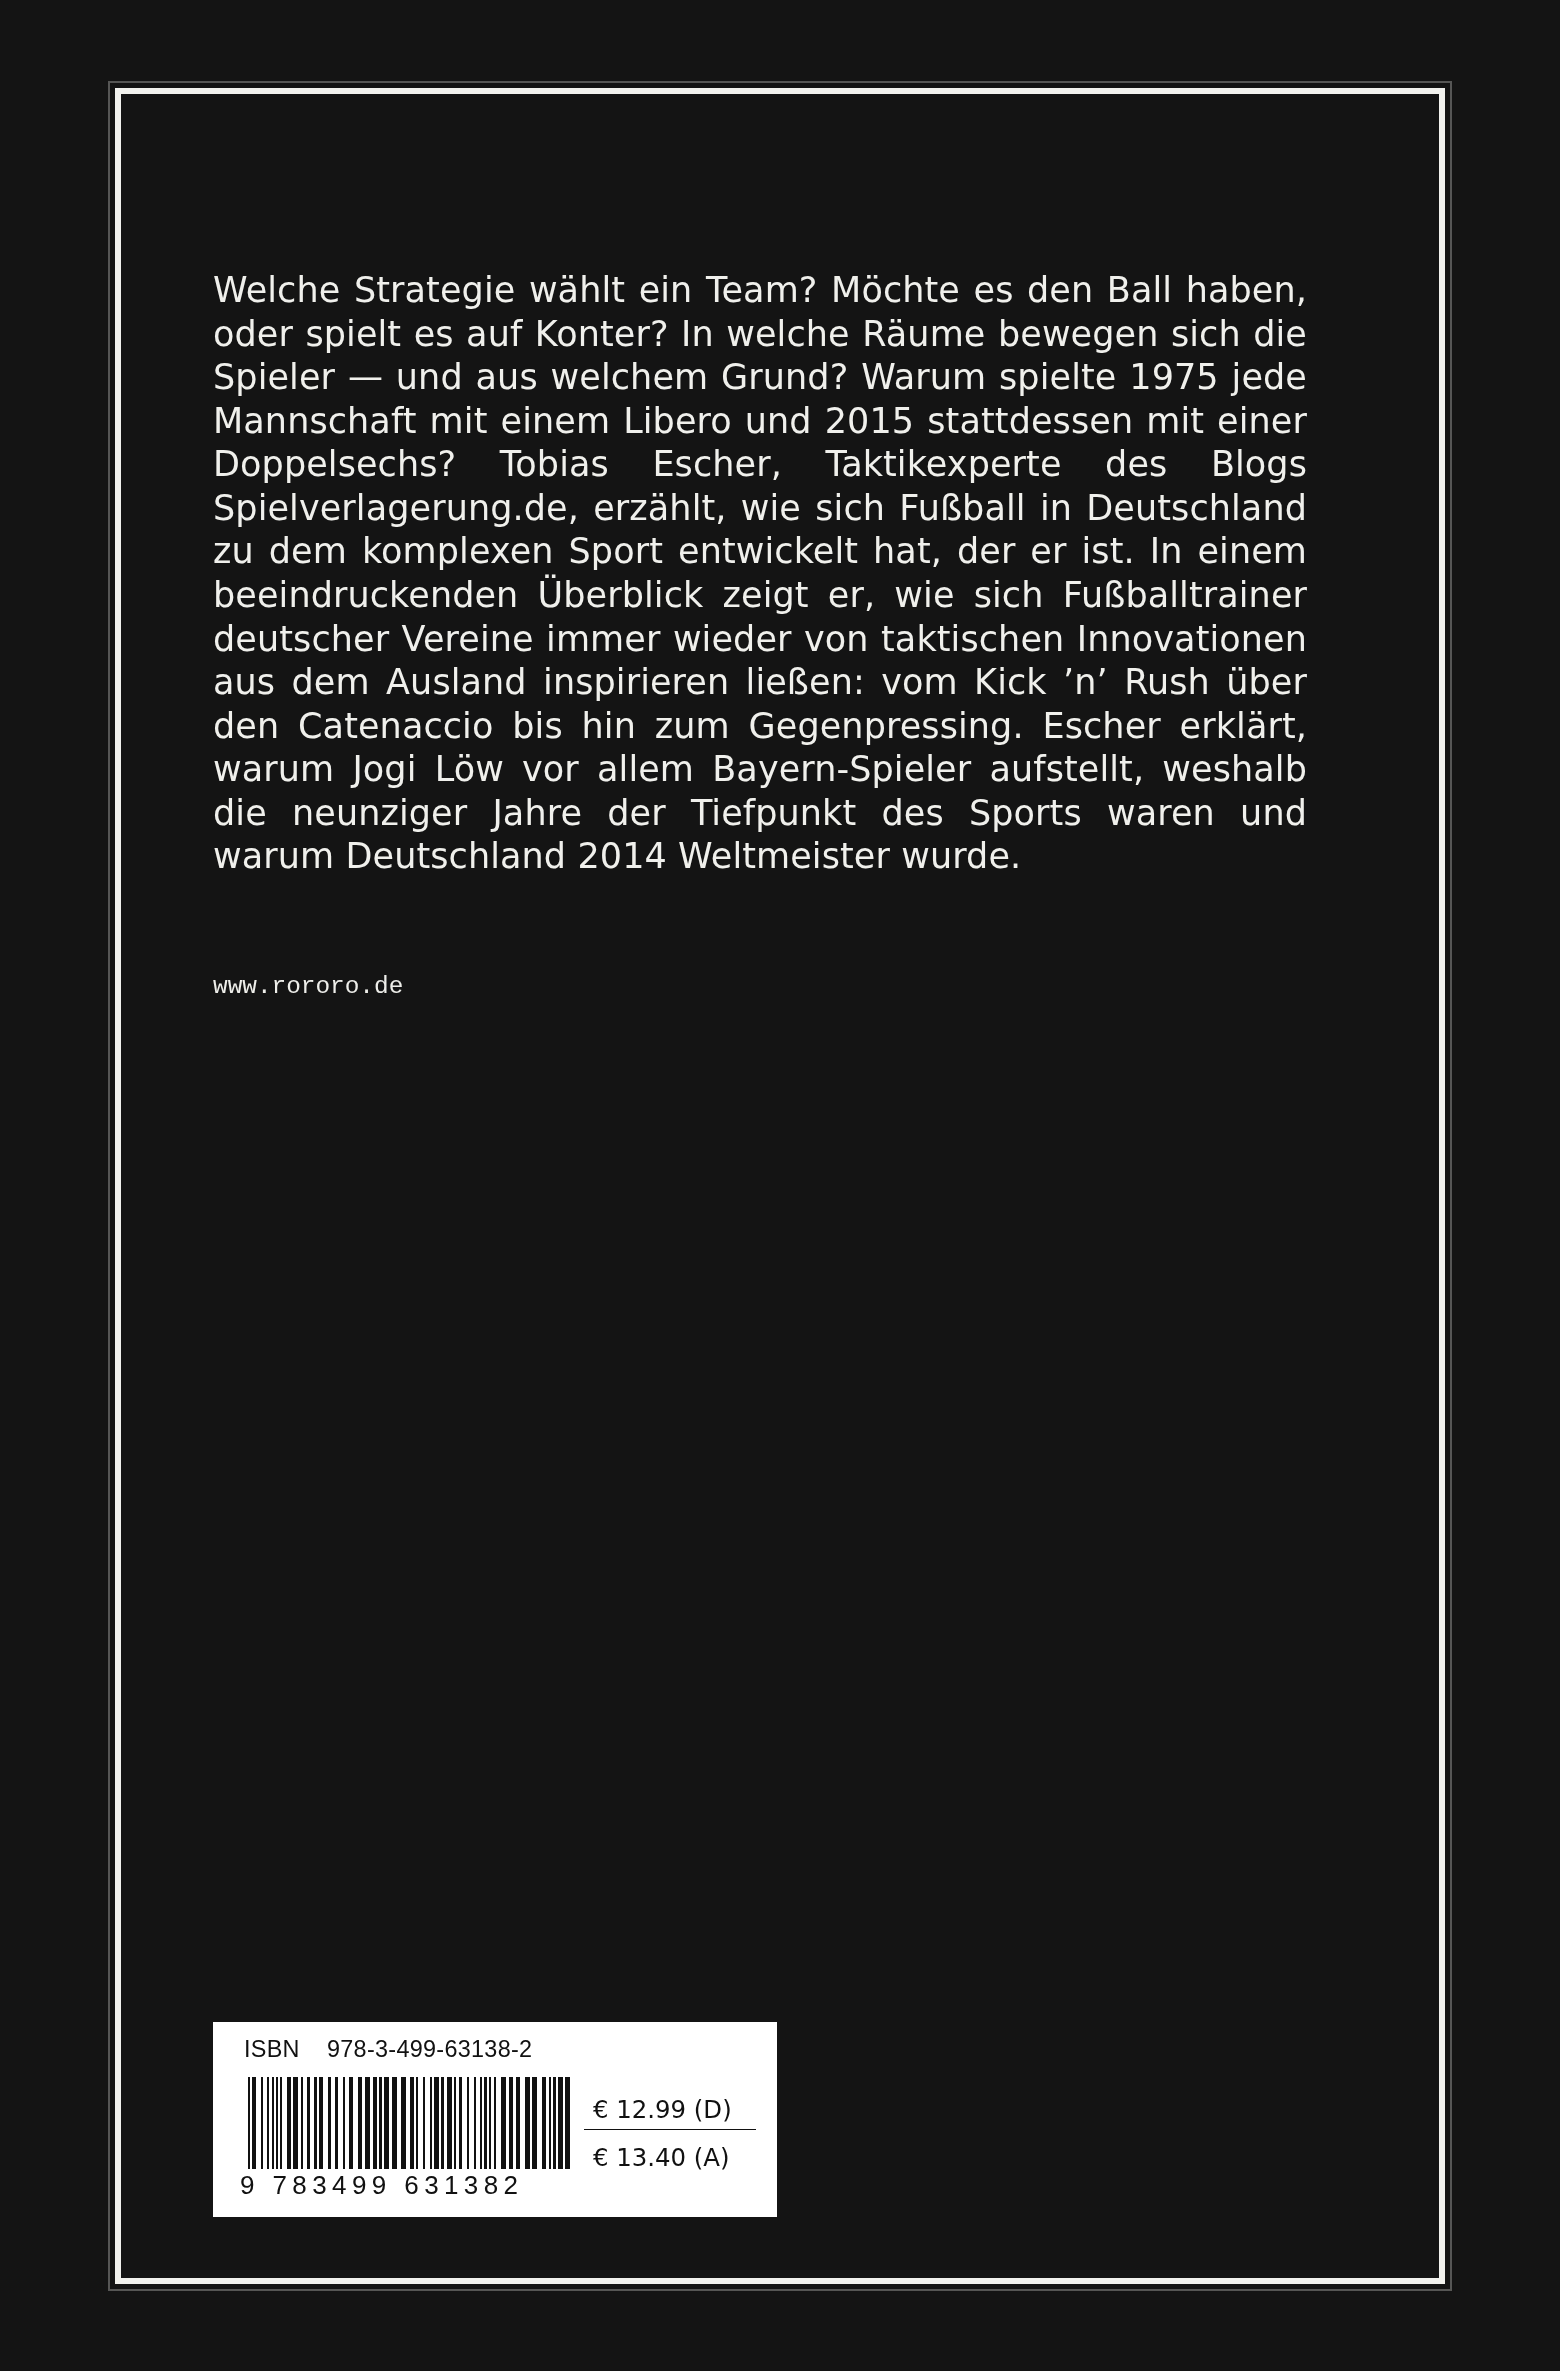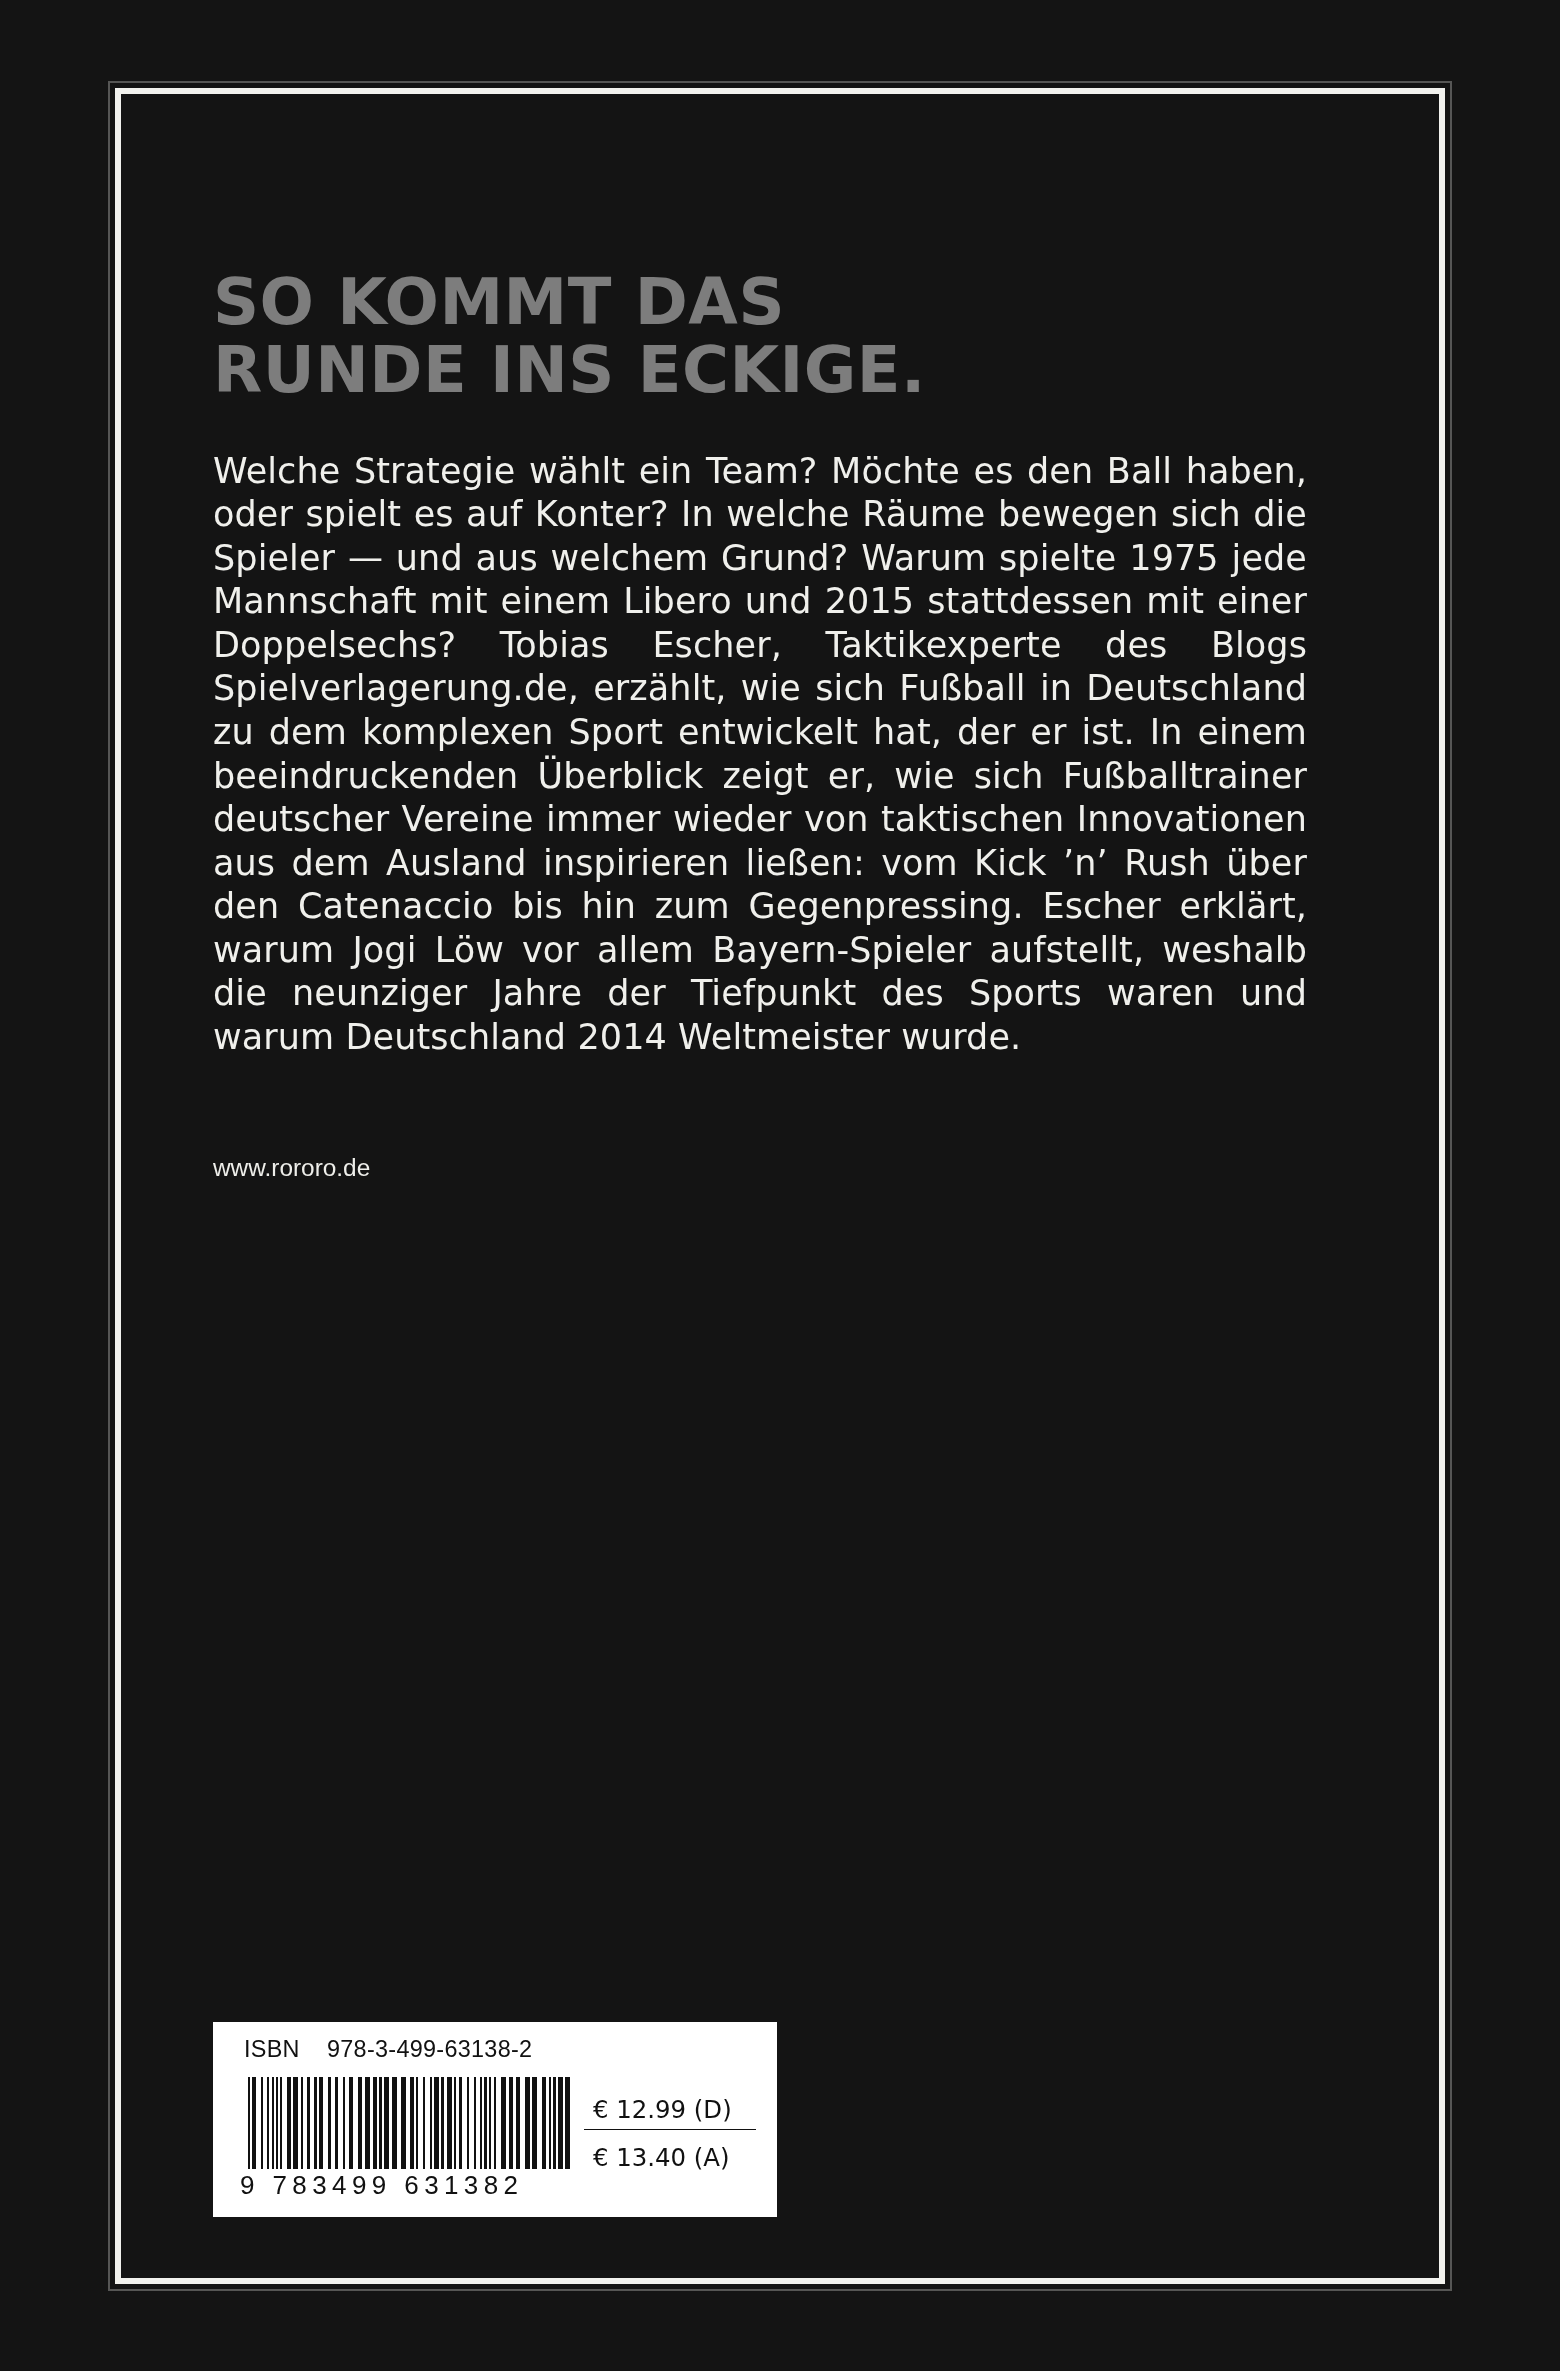--- a/index.html
+++ b/index.html
@@ -111,21 +111,21 @@
     font-size: 35px;
     font-weight: 700;
     line-height: 1.22;
     letter-spacing: 0.3px;
     margin: 51px 0 0 0;
     white-space: pre-line;
   }
 
   #website {
     color: #eeeeea;
-    font-family: Liberation Sans, sans-serif;
+    font-family: Liberation Mono, monospace;
     font-size: 24.4px;
     margin: 94px 0 0 0;
   }
 
   
   #barcode-box {
     position: absolute;
     left: 213px;
     top: 2022px;
     width: 564px;
@@ -189,22 +189,20 @@
 </head>
 <body>
 
 <div id="cover">
 
   <div id="frame"></div>
 
 
   <div id="content">
 
-    <h1 id="headline">SO KOMMT DAS
-RUNDE INS ECKIGE.</h1>
 
     <p id="blurb">Welche Strategie wählt ein Team? Möchte es den Ball haben, oder spielt es auf Konter? In welche Räume bewegen sich die Spieler — und aus welchem Grund? Warum spielte 1975 jede Mannschaft mit einem Libero und 2015 stattdessen mit einer Doppelsechs? Tobias Escher, Taktikexperte des Blogs Spielverlagerung.de, erzählt, wie sich Fußball in Deutschland zu dem komplexen Sport entwickelt hat, der er ist. In einem beeindruckenden Überblick zeigt er, wie sich Fußballtrainer deutscher Vereine immer wieder von taktischen Innovationen aus dem Ausland inspirieren ließen: vom Kick ’n’ Rush über den Catenaccio bis hin zum Gegenpressing. Escher erklärt, warum Jogi Löw vor allem Bayern-Spieler aufstellt, weshalb die neunziger Jahre der Tiefpunkt des Sports waren und warum Deutschland 2014 Weltmeister wurde.</p>
 
 
     <p id="website">www.rororo.de</p>
   </div>
 
   <div id="barcode-box">
     <div id="isbn-text">
       <span>ISBN</span>

